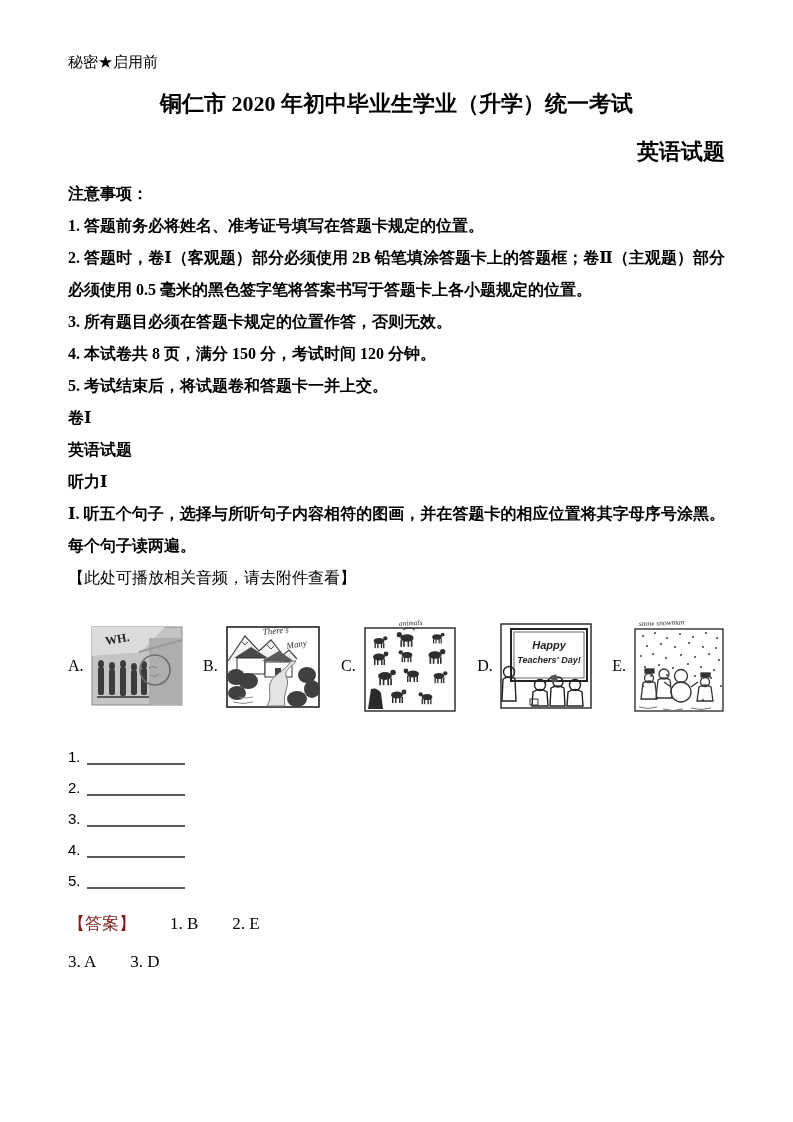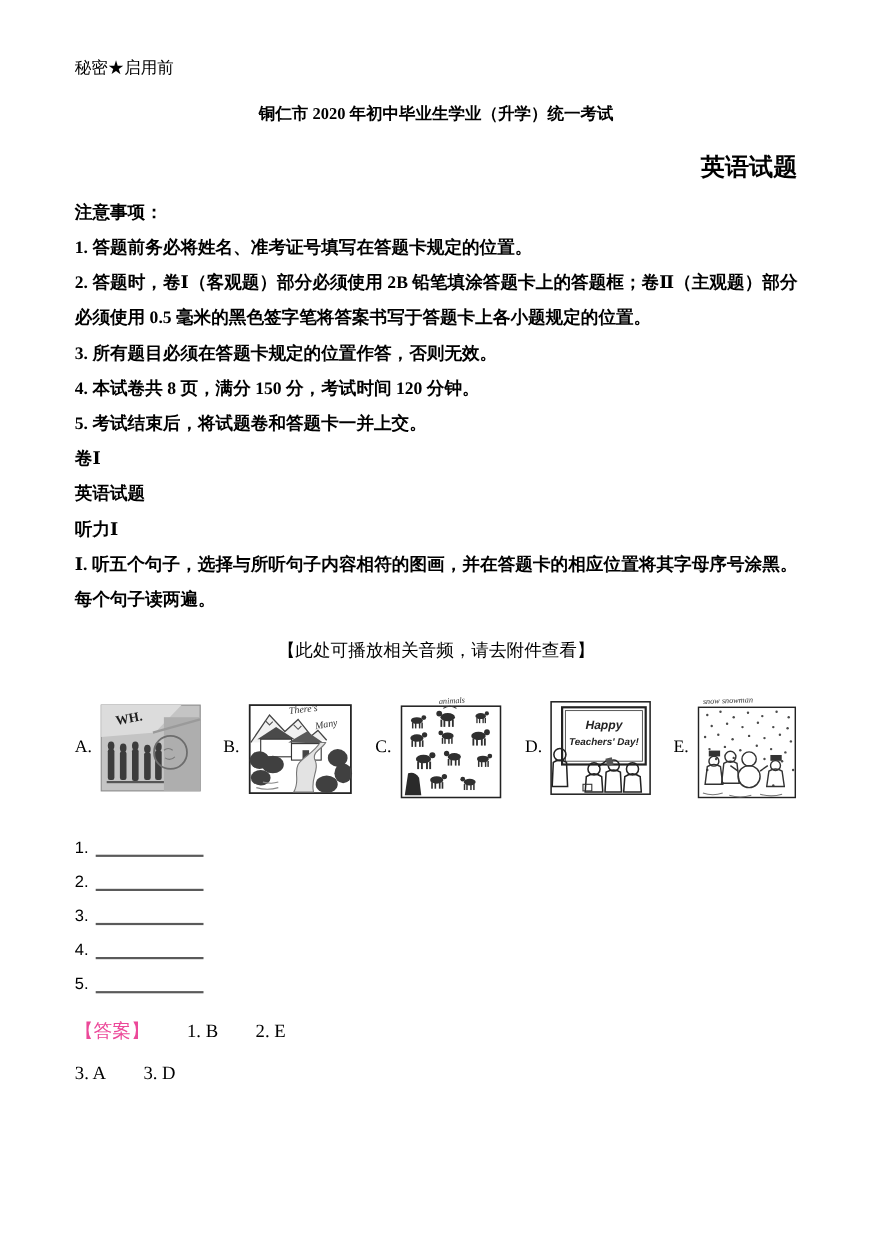--- a/index.html
+++ b/index.html
@@ -4,38 +4,38 @@
 <style>
   html,body{margin:0;padding:0;background:#ffffff;}
   .page{
     width:793px;height:1122px;box-sizing:border-box;
     padding:52px 68px 0 68px;
     background:#ffffff;color:#000;
     font-family:"Liberation Serif","DejaVu Serif",serif;
     position:relative;overflow:hidden;
   }
   .secret{font-size:15px;font-weight:normal;line-height:20px;}
-  .title{font-size:15px;font-weight:bold;text-align:center;margin-top:18px;line-height:28px;}
+  .title{font-size:22px;font-weight:bold;text-align:center;margin-top:18px;line-height:28px;}
   .subtitle{font-size:22px;font-weight:bold;text-align:right;margin-top:20px;line-height:28px;}
   .blk{font-size:16px;font-weight:bold;line-height:32px;text-align:justify;margin:0;}
   .mt{margin-top:12px;}
   .center{}
-  .audio{font-weight:normal;text-align:center;margin-top:14px;}
+  .audio{font-weight:normal;text-align:left;}
   .options{display:flex;align-items:center;justify-content:space-between;margin-top:22px;height:100px;}
   .opt{display:flex;align-items:center;}
   .opt-label{font-size:16px;font-weight:normal;margin-right:7px;}
   .opt svg{display:block;}
   .hand{font-style:italic;fill:#333;font-family:"Liberation Serif",serif;}
   .blanks{margin-top:20px;font-family:"Liberation Sans","DejaVu Sans",sans-serif;font-size:15px;}
   .blank-row{height:31px;display:flex;align-items:flex-end;padding-bottom:2px;box-sizing:border-box;}
   .blank-num{display:inline-block;min-width:16px;}
   .blank-line{display:inline-block;width:98px;height:13px;border-bottom:2px solid #5a5a5a;margin-left:3px;}
   .answers{margin-top:14px;font-size:17px;font-weight:normal;}
   .ans-row{line-height:38px;}
-  .ans-label{color:#ec4899;}
+  .ans-label{color:#7f1d1d;}
   .ans-item{margin-right:34px;}
 </style>
 </head>
 <body>
 
 <div class="page">
 
   <div class="secret">秘密★启用前</div>
 
   <div class="title">铜仁市 2020 年初中毕业生学业（升学）统一考试</div>

